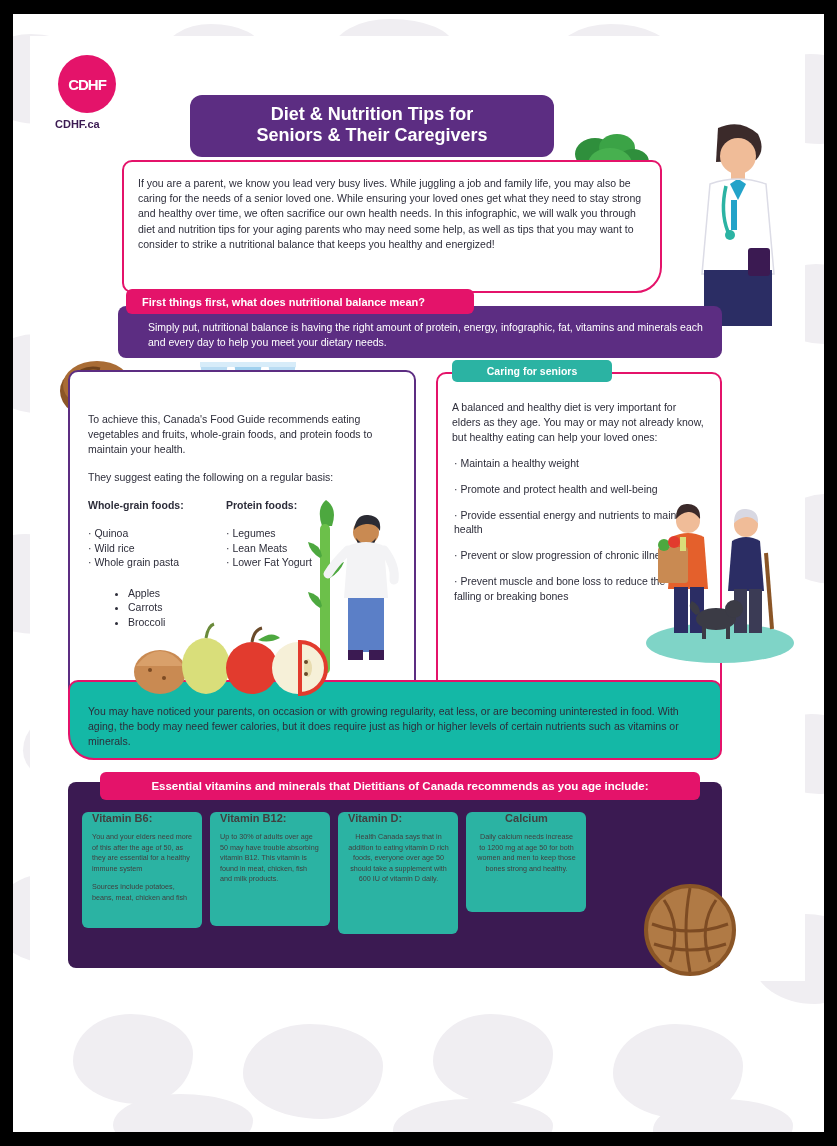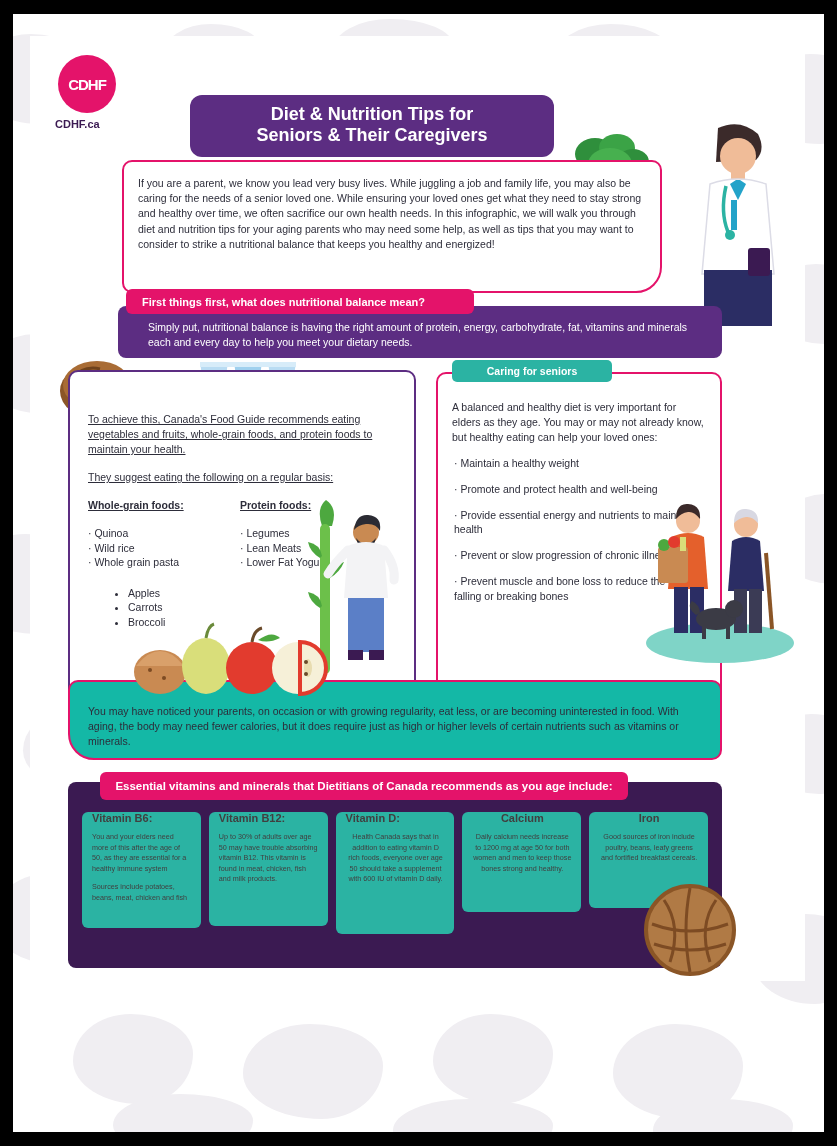--- a/index.html
+++ b/index.html
@@ -129,23 +129,23 @@
     position: absolute;
     left: 68px; top: 370px;
     width: 348px; height: 330px;
     background: #fff;
     border: 2.5px solid #5c2d82;
     border-radius: 10px;
     padding: 40px 16px 10px 18px;
   }
   .leftpanel p {
     margin: 0 0 13px 0;
-    font-size: 10.5px; line-height: 15px; color: #2d2d3a; text-decoration: underline;
-  }
-  .cols { display: flex; gap: 32px; margin-top: 0; }
+    font-size: 10.5px; line-height: 15px; color: #2d2d3a;
+  }
+  .cols { display: flex; gap: 18px; margin-top: 0; }
   .col-h {
     color: #2bb3a3; font-weight: bold; font-size: 11px;
     margin: 0 0 4px 0;
   }
   .col ul {
     margin: 0; padding: 0; list-style: none;
   }
   .col li {
     font-size: 10.5px; line-height: 14.5px; color: #2d2d3a;
   }
@@ -199,21 +199,21 @@
   .vitamins {
     position: absolute;
     left: 68px; top: 782px;
     width: 654px; height: 186px;
     background: #3b1a52;
     border-radius: 8px;
   }
   .vit-head {
     position: absolute;
     left: 100px; top: 772px;
-    width: 528px; height: 28px;
+    width: 600px; height: 28px;
     background: #e4136a;
     border-radius: 6px;
     color: #fff; font-size: 11.5px; font-weight: bold;
     display: flex; align-items: center; justify-content: center;
   }
   .vit-cards {
     position: absolute;
     left: 82px; top: 812px;
     width: 626px;
     display: flex; gap: 8px;
@@ -309,21 +309,21 @@
   <div class="title-bar">
     <div class="t1">Diet &amp; Nutrition Tips for</div>
     <div class="t2">Seniors &amp; Their Caregivers</div>
   </div>
 
   <div class="intro">
     <p>If you are a parent, we know you lead very busy lives. While juggling a job and family life, you may also be caring for the needs of a senior loved one. While ensuring your loved ones get what they need to stay strong and healthy over time, we often sacrifice our own health needs. In this infographic,  we will walk you through diet and nutrition tips for your aging parents who may need some help, as well as tips that you may want to consider to strike a nutritional balance that keeps you healthy and energized!</p>
   </div>
 
   <div class="purplebar">
-    <p>Simply put, nutritional balance is having the right amount of protein, energy, carbohydrate, fat, vitamins and minerals each and every day to help you meet your dietary needs.</p>
+    <p>Simply put, nutritional balance is having the right amount of protein, energy, infographic, fat, vitamins and minerals each and every day to help you meet your dietary needs.</p>
   </div>
   <div class="pinkbar">First things first, what does nutritional balance mean?</div>
 
   <div class="art" style="left:58px; top:355px; width:78px; height:66px;">
     <svg width="78" height="66" viewBox="0 0 78 66">
       <ellipse cx="39" cy="36" rx="37" ry="28" fill="#8b5526"></ellipse>
       <ellipse cx="39" cy="30" rx="34" ry="24" fill="#a96c35"></ellipse>
       <path d="M12 24 q14 -14 30 -10" stroke="#6f421c" stroke-width="3" fill="none"></path>
       <path d="M22 40 q16 -10 34 -4" stroke="#70421d" stroke-width="3" fill="none"></path>
       <circle cx="26" cy="30" r="2.4" fill="#d9b486"></circle>
@@ -469,24 +469,20 @@
       <p>Up to 30% of adults over age 50 may have trouble absorbing vitamin B12. This vitamin is found in meat, chicken, fish and milk products.</p>
     </div>
     <div class="vcard h3 center">
       <h4 style="text-align:left;">Vitamin D:</h4>
       <p>Health Canada says that in addition to eating vitamin D rich foods, everyone over age 50 should take a supplement with 600 IU of vitamin D daily.</p>
     </div>
     <div class="vcard h4 center">
       <h4>Calcium</h4>
       <p>Daily calcium needs increase to 1200 mg at age 50 for both women and men to keep those bones strong and healthy.</p>
     </div>
-    <div class="vcard h5 center">
-      <h4>Iron</h4>
-      <p>Good sources of iron include poultry, beans, leafy greens and fortified breakfast cereals.</p>
-    </div>
   </div>
 
   <div class="art" style="left:640px; top:880px; width:100px; height:100px; z-index:9;">
     <svg width="100" height="100" viewBox="0 0 100 100">
       <circle cx="50" cy="50" r="44" fill="#b07a45" stroke="#8a5526" stroke-width="4"></circle>
       <path d="M50 8 q-8 42 0 84" stroke="#7d4b23" stroke-width="3" fill="none"></path>
       <path d="M24 20 q18 26 6 62" stroke="#7d4b23" stroke-width="3" fill="none"></path>
       <path d="M76 20 q-18 26 -6 62" stroke="#7d4b23" stroke-width="3" fill="none"></path>
       <path d="M12 44 q38 14 76 0" stroke="#7d4b23" stroke-width="3" fill="none"></path>
       <path d="M14 64 q36 12 72 0" stroke="#7d4b23" stroke-width="3" fill="none"></path>

